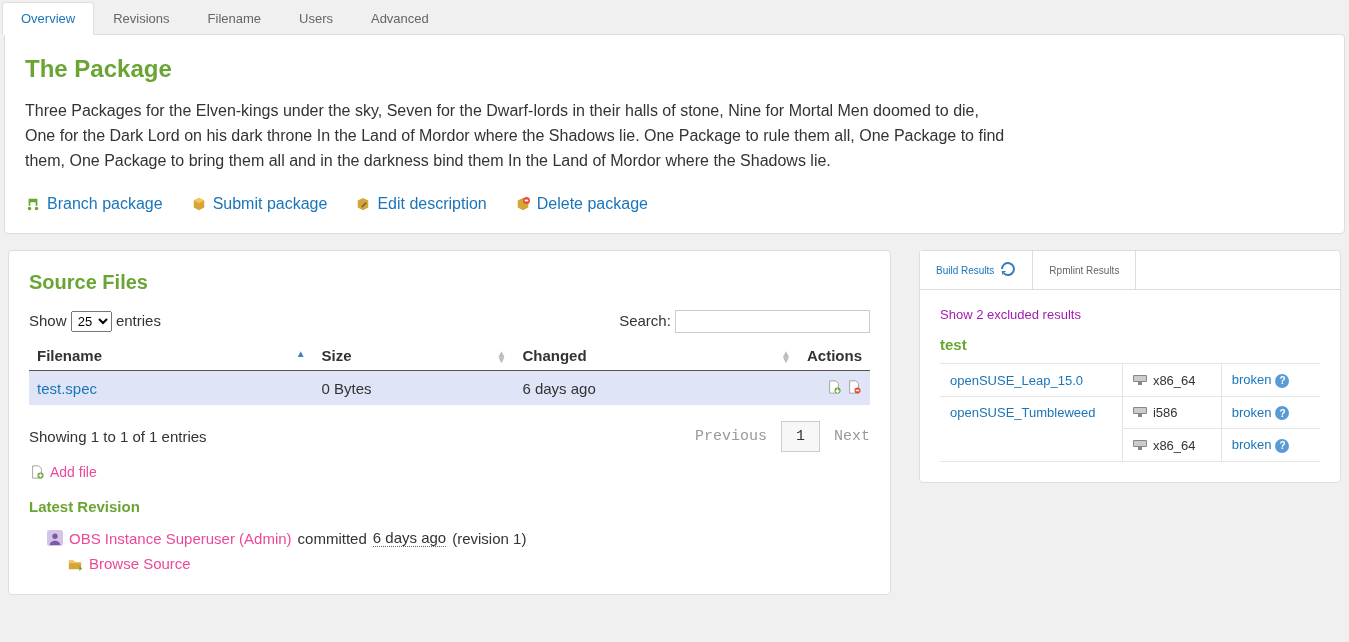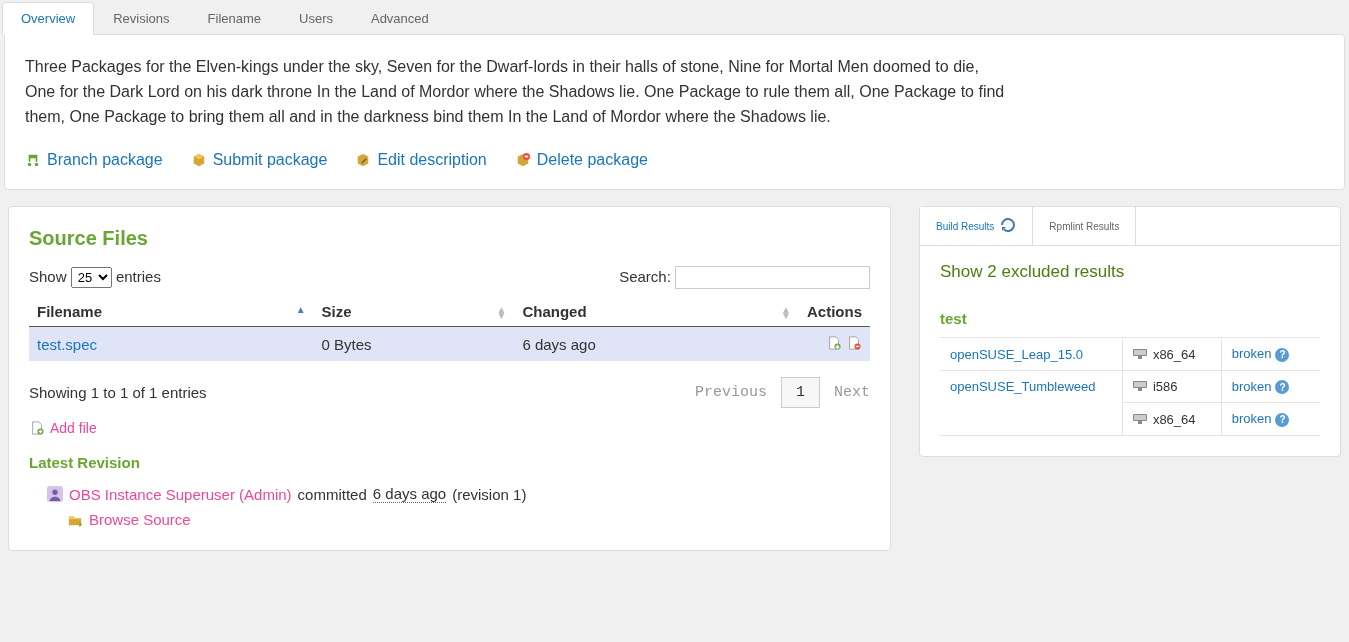--- a/index.html
+++ b/index.html
@@ -35,21 +35,21 @@
 .pager .page { border: 1px solid #ccc; background: #f7f7f7; padding: 6px 14px; color: #333; }
 .link { color: #ec4899; text-decoration: none; }
 .addfile { display: inline-flex; align-items: center; gap: 5px; margin-top: 12px; }
 .revision { margin-top: 10px; font-size: 15px; }
 .revision .rev-line { margin: 8px 0 8px 18px; display: flex; align-items: center; gap: 6px; }
 .revision .browse { margin-left: 38px; display: inline-flex; align-items: center; gap: 6px; text-align: right; }
 .dotted { border-bottom: 1px dotted #666; }
 .side-tabs { display: flex; border-bottom: 1px solid #ddd; margin: -20px -20px 16px -20px; padding: 0; }
 .side-tabs .tab { padding: 10px 16px; color: #666; font-size: 10px; cursor: pointer; display: inline-flex; align-items: center; gap: 6px; border-right: 1px solid #ddd; }
 .side-tabs .tab.active { color: #1a75bb; background: #fff; }
-.show-excl { color: #4d7c0f; font-size: 17px; text-decoration: none; display: inline-block; margin-bottom: 28px; }
+.show-excl { color: #a21caf; font-size: 13px; text-decoration: none; display: inline-block; margin-bottom: 14px; }
 .result-title { color: #6aa534; font-size: 15px; font-weight: 600; margin-bottom: 10px; }
 table.results { width: 100%; border-collapse: collapse; font-size: 13px; }
 table.results td { padding: 8px 10px; border: 1px solid #e5e5e5; vertical-align: middle; }
 table.results td:first-child { border-left: none; }
 table.results td:last-child { border-right: none; }
 table.results .repo-link { color: #1a75bb; text-decoration: none; }
 table.results .arch { display: inline-flex; align-items: center; gap: 6px; }
 table.results .status { color: #1a75bb; text-decoration: none; }
 .help-circle { display: inline-flex; width: 14px; height: 14px; border-radius: 50%; background: #5a9bd5; color: #fff; font-size: 10px; align-items: center; justify-content: center; font-weight: bold; margin-left: 4px; }
 .svg-icon { width: 14px; height: 14px; }
@@ -60,20 +60,21 @@
 
 <div class="tabs">
   <div class="tab active">Overview</div>
   <div class="tab">Revisions</div>
   <div class="tab">Filename</div>
   <div class="tab">Users</div>
   <div class="tab">Advanced</div>
 </div>
 
 <div class="panel first">
+  <h2 class="title">The Package</h2>
   <p class="desc">Three Packages for the Elven-kings under the sky, Seven for the Dwarf-lords in their halls of stone, Nine for Mortal Men doomed to die, One for the Dark Lord on his dark throne In the Land of Mordor where the Shadows lie. One Package to rule them all, One Package to find them, One Package to bring them all and in the darkness bind them In the Land of Mordor where the Shadows lie.</p>
   <div class="actions">
     <a href="#">
       <span class="icon">
         <svg class="svg-icon" viewBox="0 0 16 16">
             <path fill="#6aa534" d="M3 2v8h2V6h6v4h2V2H3z"></path>
             <circle cx="4" cy="13" r="2" fill="#6aa534"></circle>
             <circle cx="12" cy="13" r="2" fill="#6aa534"></circle>
           </svg>
       </span>

